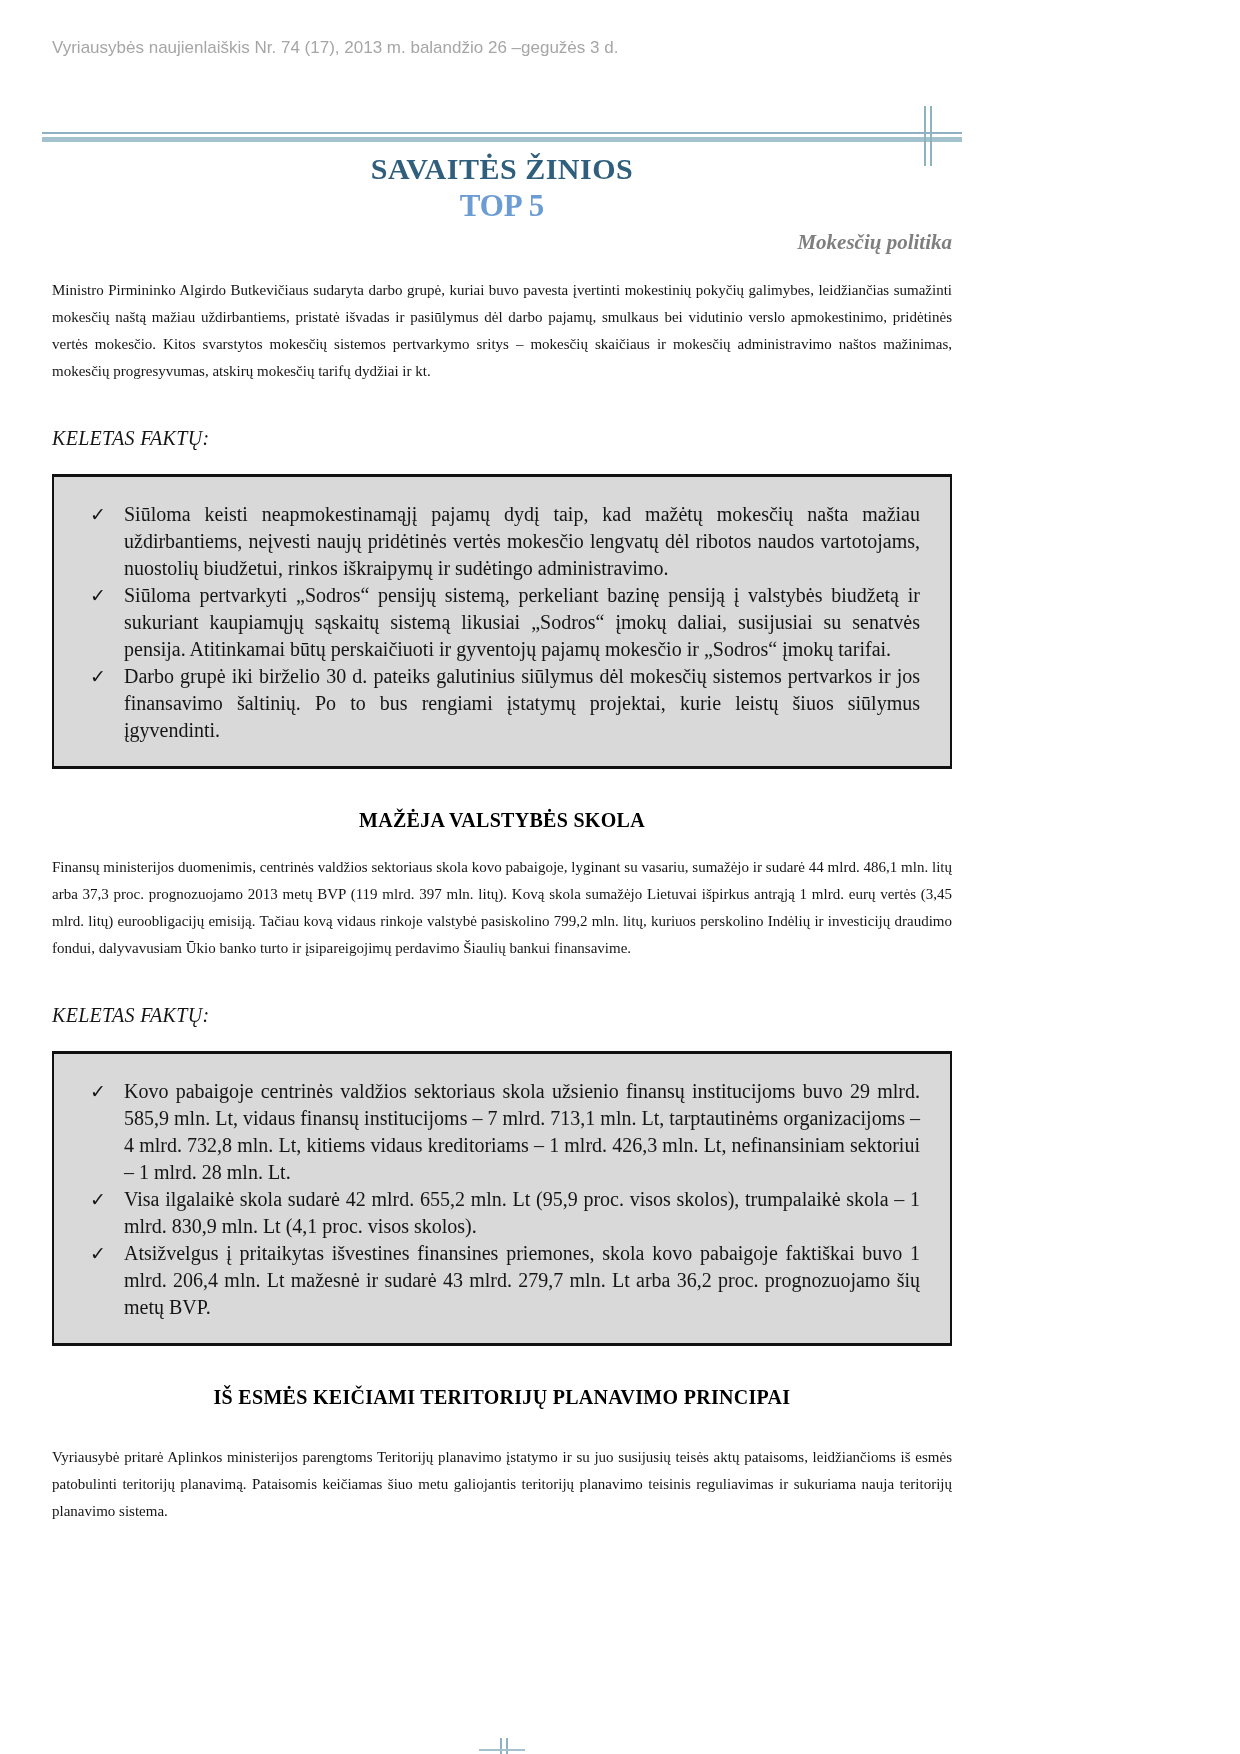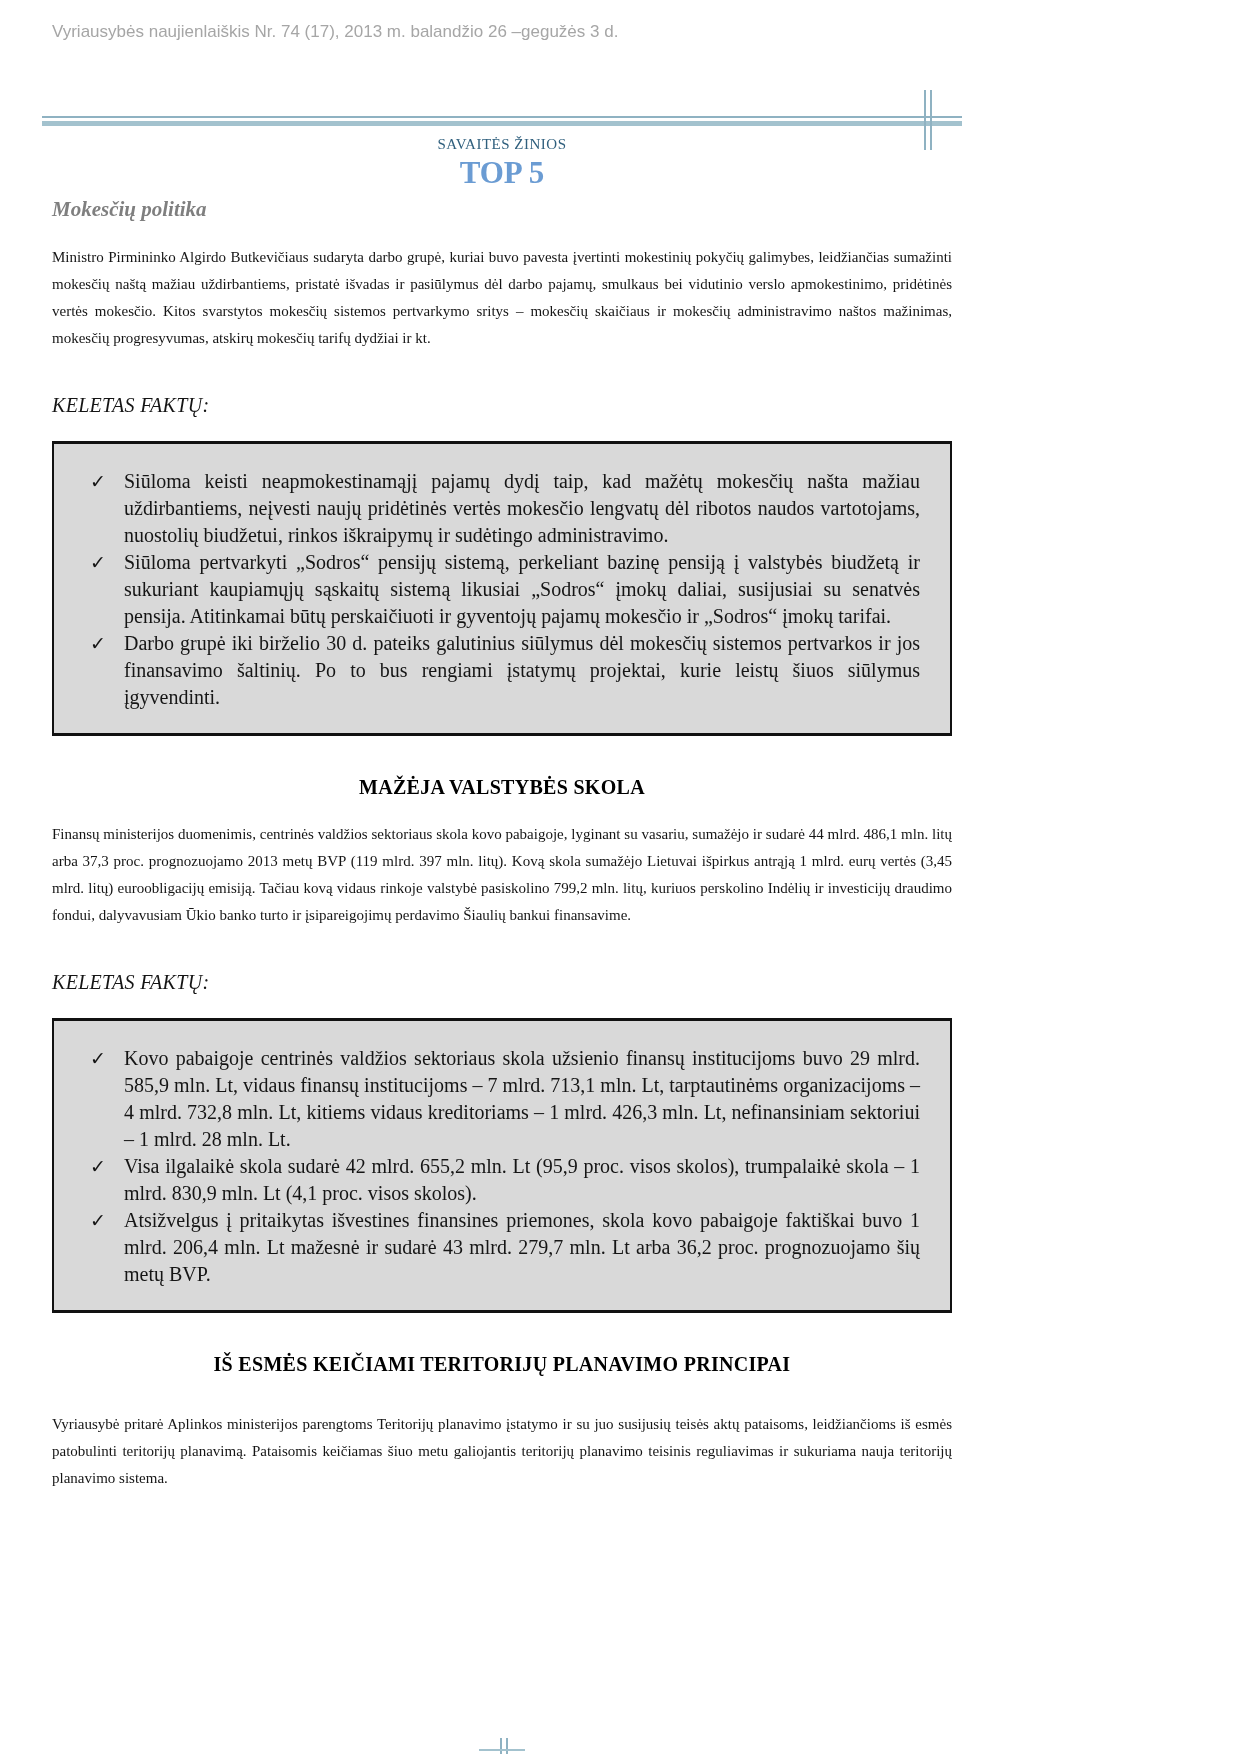--- a/index.html
+++ b/index.html
@@ -11,21 +11,21 @@
     --grey: #7f7f7f;
     --box: #d9d9d9;
   }
   * { box-sizing: border-box; }
   html, body { margin: 0; padding: 0; background: #ffffff; }
   .page {
     width: 1004px;
     height: 1754px;
     position: relative;
     overflow: hidden;
-    padding: 0 52px;
+    padding: 16px 52px;
     font-family: "Liberation Serif", "DejaVu Serif", serif;
     color: #151515;
     background: #ffffff;
   }
   .header-note {
     padding-top: 22px;
     font-family: "Liberation Sans", "DejaVu Sans", sans-serif;
     font-size: 17px;
     color: var(--muted);
   }
@@ -33,32 +33,33 @@
   .rule-thin { height: 2px; background: var(--rule); }
   .rule-gap { height: 3px; background: #ffffff; }
   .rule-thick { height: 5px; background: var(--rule-light); }
   .rule-ticks {
     position: absolute; right: 30px; top: -26px; height: 60px;
     display: flex; gap: 4px;
   }
   .rule-ticks i { display: block; width: 2px; height: 100%; background: var(--rule); }
   .doc-title {
     margin: 10px 0 0; text-align: center;
-    font-size: 15px; font-weight: normal; letter-spacing: 0.5px;
+    font-size: 30px; font-weight: bold; letter-spacing: 0.5px;
     color: var(--title);
   }
   .doc-subtitle {
     margin: 2px 0 0; text-align: center;
     font-size: 31px; font-weight: bold;
     color: var(--subtitle);
   }
   .category {
     margin: 6px 0 0;
     font-size: 21px; font-weight: bold; font-style: italic;
     color: var(--grey);
+    text-align: right;
   }
   .sec-heading {
     margin: 16px 0 0; text-align: center;
     font-size: 20px; font-weight: bold; letter-spacing: 0.3px;
     color: #000000;
   }
   .para {
     margin: 22px 0 0;
     font-size: 15px; line-height: 27px;
     text-align: justify;

